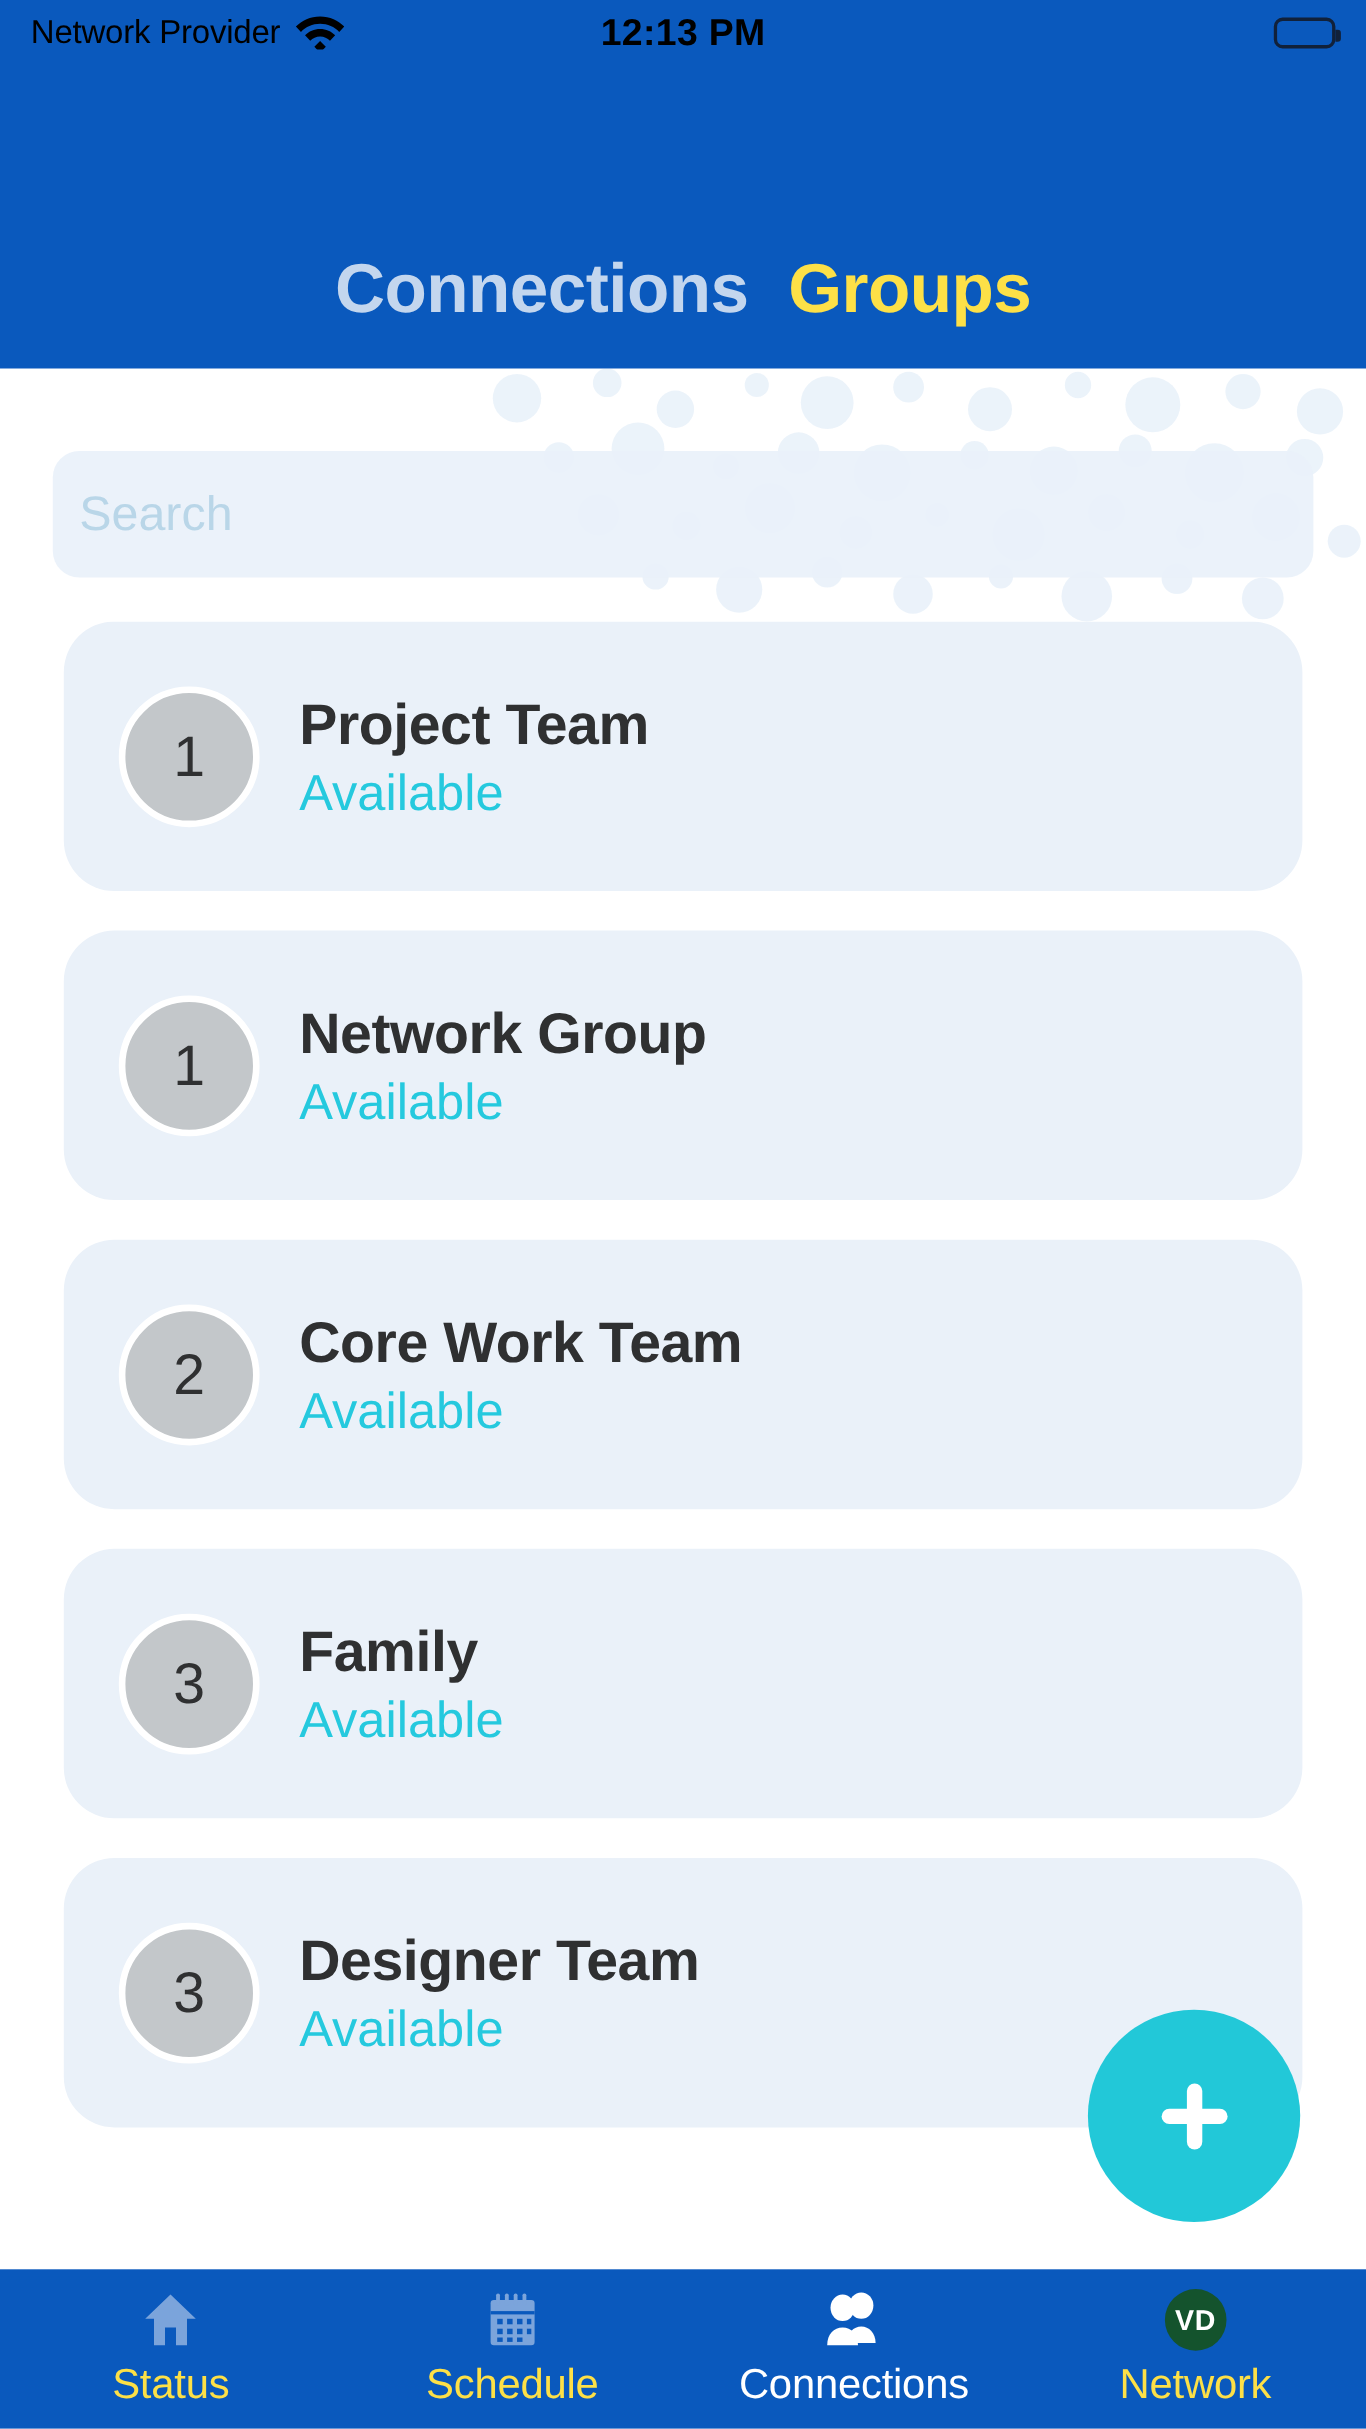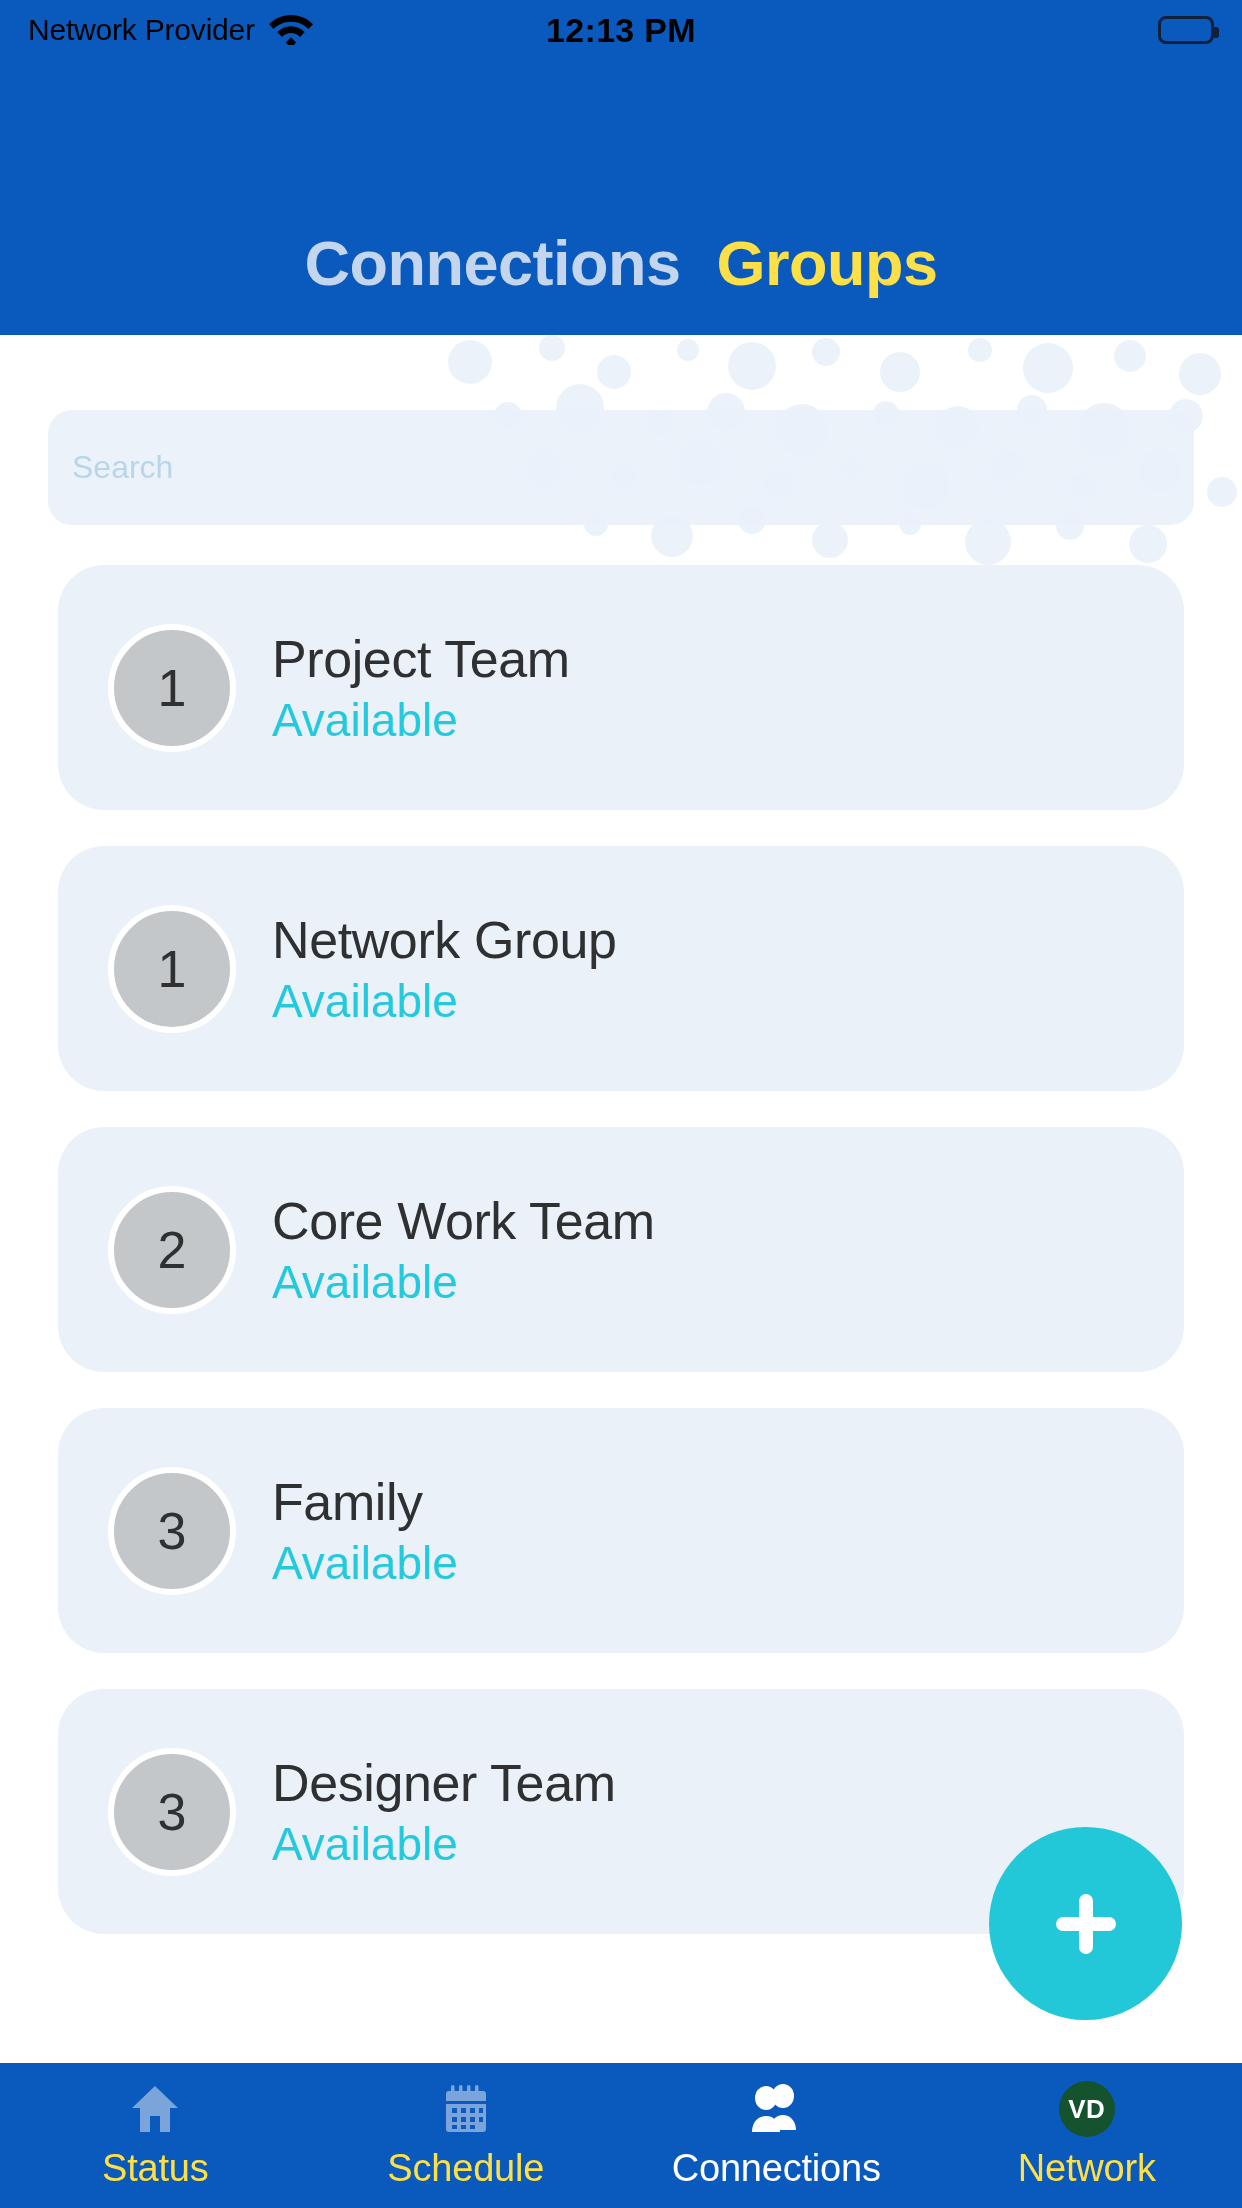--- a/index.html
+++ b/index.html
@@ -58,21 +58,21 @@
   .search-wrap{
     position:absolute; top:410px; left:48px; width:1146px; height:115px; z-index:14;
   }
   .search-box{
     width:100%; height:100%;
     background:rgba(233,241,250,0.92);
     border-radius:24px;
     display:flex; align-items:center;
     padding:0 24px;
   }
-  .search-placeholder{ font-size:32px; color:#b9d6e8; }
+  .search-placeholder{ font-size:44px; color:#b9d6e8; }
 
   
   .list{
     position:absolute; top:565px; left:0; width:1242px; height:1500px;
     z-index:14; overflow:hidden;
   }
   .card{
     position:relative;
     margin:0 58px 36px 58px;
     height:245px;
@@ -83,21 +83,21 @@
     cursor:pointer;
   }
   .avatar{
     width:128px; height:128px; border-radius:50%;
     background:#c3c7ca; border:6px solid #ffffff;
     display:flex; align-items:center; justify-content:center;
     flex:0 0 auto;
   }
   .avatar-initial{ font-size:52px; color:#2f3031; font-weight:400; }
   .card-text{ margin-left:36px; display:flex; flex-direction:column; gap:4px; }
-  .card-title{ font-size:52px; color:#2f3031; font-weight:400; letter-spacing:-0.4px; }
+  .card-title{ font-size:52px; color:#2f3031; font-weight:700; letter-spacing:-0.4px; }
   .card-status{ font-size:46px; color:#25c9de; }
 
   
   .fab{
     position:absolute; right:60px; top:1827px;
     width:193px; height:193px; border-radius:50%;
     background:#22c8d8;
     display:flex; align-items:center; justify-content:center;
     z-index:25; cursor:pointer;
   }

